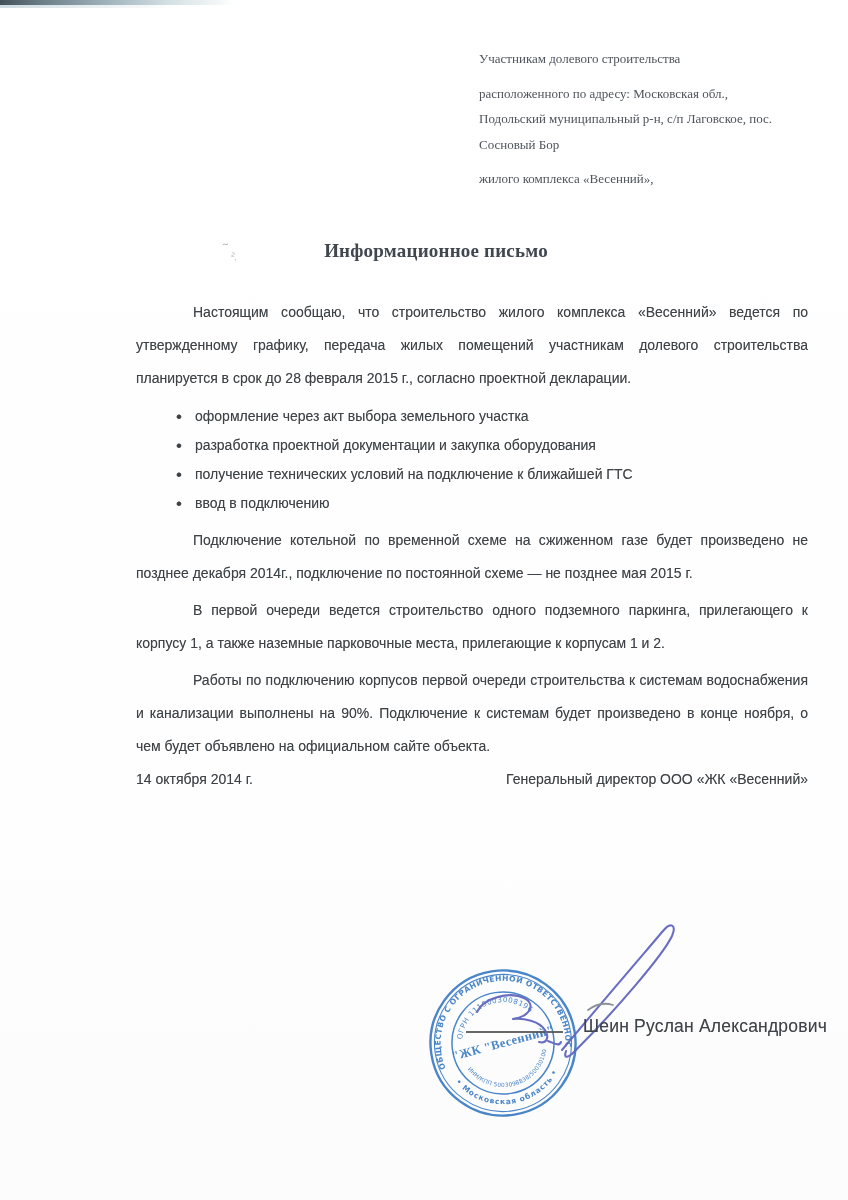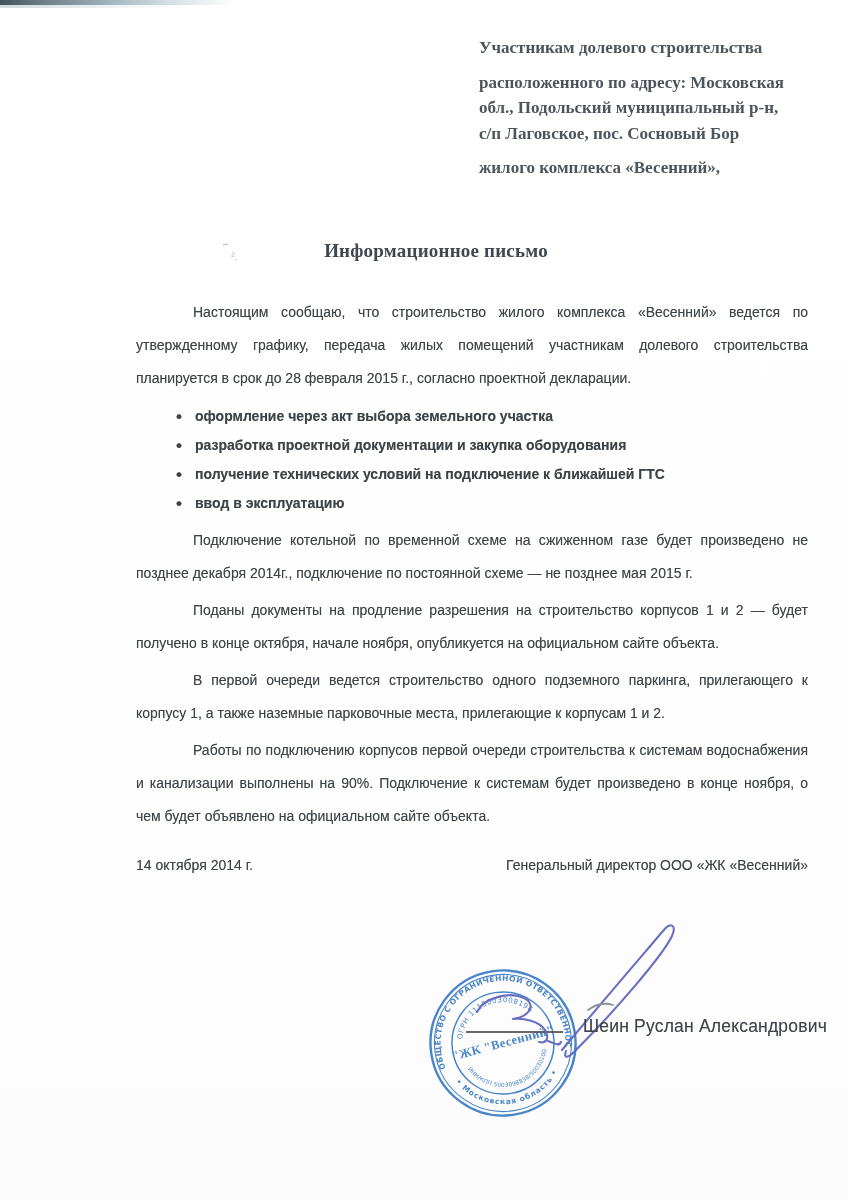--- a/index.html
+++ b/index.html
@@ -16,23 +16,23 @@
   }
   .scan-strip2{
     position:absolute;left:0;top:5px;width:180px;height:3px;
     background:linear-gradient(to right,#cfdbe0 0%,#e8eff2 50%,rgba(255,255,255,0) 100%);
   }
   .smudge{position:absolute;color:#8a9096;opacity:.8;font-size:11px;transform:rotate(-12deg);}
   .smudge.s2{transform:rotate(8deg);opacity:.6;}
 
   
   .recipient{
-    position:absolute;left:479px;top:35px;width:314px;
+    position:absolute;left:479px;top:46px;width:314px;
     font-family:"Liberation Serif", serif;
-    color:#4e545b;font-size:17px;font-weight:bold;
+    color:#4e545b;font-size:13px;
   }
   .recipient p{margin:0 0 9px;line-height:25.5px;}
 
   
   .title-row{position:absolute;left:100px;top:240px;width:672px;text-align:center;}
   .doc-title{
     font-family:"Liberation Serif", serif;font-weight:bold;
     font-size:19px;color:#41474e;letter-spacing:.2px;
   }
 
@@ -41,30 +41,30 @@
     position:absolute;left:136px;top:296px;width:672px;
     color:#3e4347;font-size:14px;
     text-shadow:0 0 .4px rgba(62,67,71,.45);
   }
   .letter-body p{
     margin:0 0 4px;line-height:33px;
     text-align:justify;text-align-last:left;
     text-indent:57px;
   }
   .letter-body ul{
-    list-style:none;margin:7px 0 6px;padding:0 0 0 59px;font-weight:bold;
+    list-style:none;margin:7px 0 6px;padding:0 0 0 59px;
   }
   .letter-body li{position:relative;line-height:29px;}
   .letter-body li::before{
     content:"\2022";position:absolute;left:-19px;top:0;
     font-size:17px;color:#3e4347;
   }
   .date-row{
     display:flex;justify-content:space-between;align-items:flex-start;
-    margin-top:20px;line-height:24px;
+    margin-top:4px;line-height:24px;
   }
   .date-row .signer-title{text-align:right;}
 
   
   .sig-line{
     position:absolute;left:466px;top:1031px;width:97px;height:0;
     border-bottom:2px solid #4d4d4f;opacity:.85;
   }
   .signer-name{
     position:absolute;left:583px;top:1016px;
@@ -94,24 +94,23 @@
   <div class="title-row">
     <span class="doc-title">Информационное письмо</span>
   </div>
 
   <div class="letter-body">
     <p>Настоящим сообщаю, что строительство жилого комплекса «Весенний» ведется по утвержденному графику, передача жилых помещений участникам долевого строительства планируется в срок до 28 февраля 2015 г., согласно проектной декларации.</p>
     <ul>
       <li>оформление через акт выбора земельного участка</li>
       <li>разработка проектной документации и закупка оборудования</li>
       <li>получение технических условий на подключение к ближайшей ГТС</li>
-      <li>ввод в эксплуатацию</li>
+      <li>ввод в подключению</li>
     </ul>
     <p>Подключение котельной по временной схеме на сжиженном газе будет произведено не позднее декабря 2014г., подключение по постоянной схеме — не позднее мая 2015 г.</p>
-    <p>Поданы документы на продление разрешения на строительство корпусов 1 и 2 — будет получено в конце октября, начале ноября, опубликуется на официальном сайте объекта.</p>
     <p>В первой очереди ведется строительство одного подземного паркинга, прилегающего к корпусу 1, а также наземные парковочные места, прилегающие к корпусам 1 и 2.</p>
     <p>Работы по подключению корпусов первой очереди строительства к системам водоснабжения и канализации выполнены на 90%. Подключение к системам будет произведено в конце ноября, о чем будет объявлено на официальном сайте объекта.</p>
     <div class="date-row">
       <span>14 октября 2014 г.</span>
       <span class="signer-title">Генеральный директор ООО «ЖК «Весенний»</span>
     </div>
   </div>
 
   <svg class="stamp-svg" viewBox="-77 -77 154 154">
     <defs>

